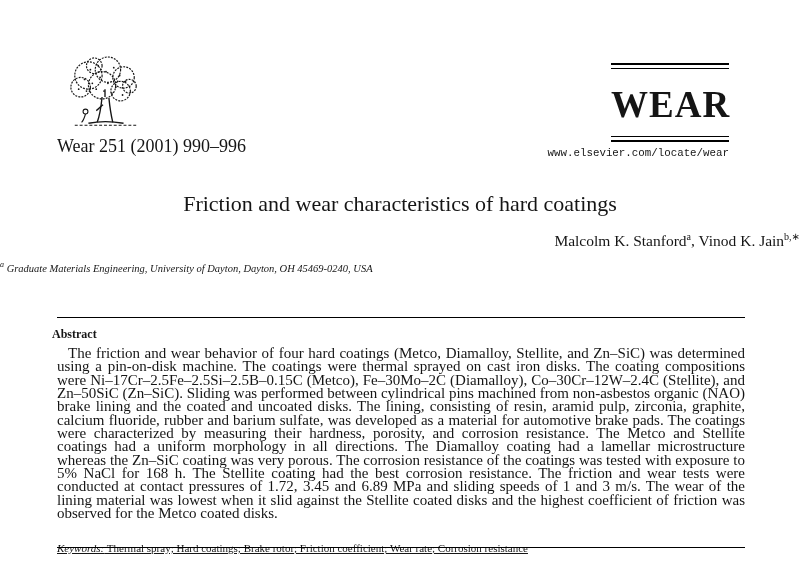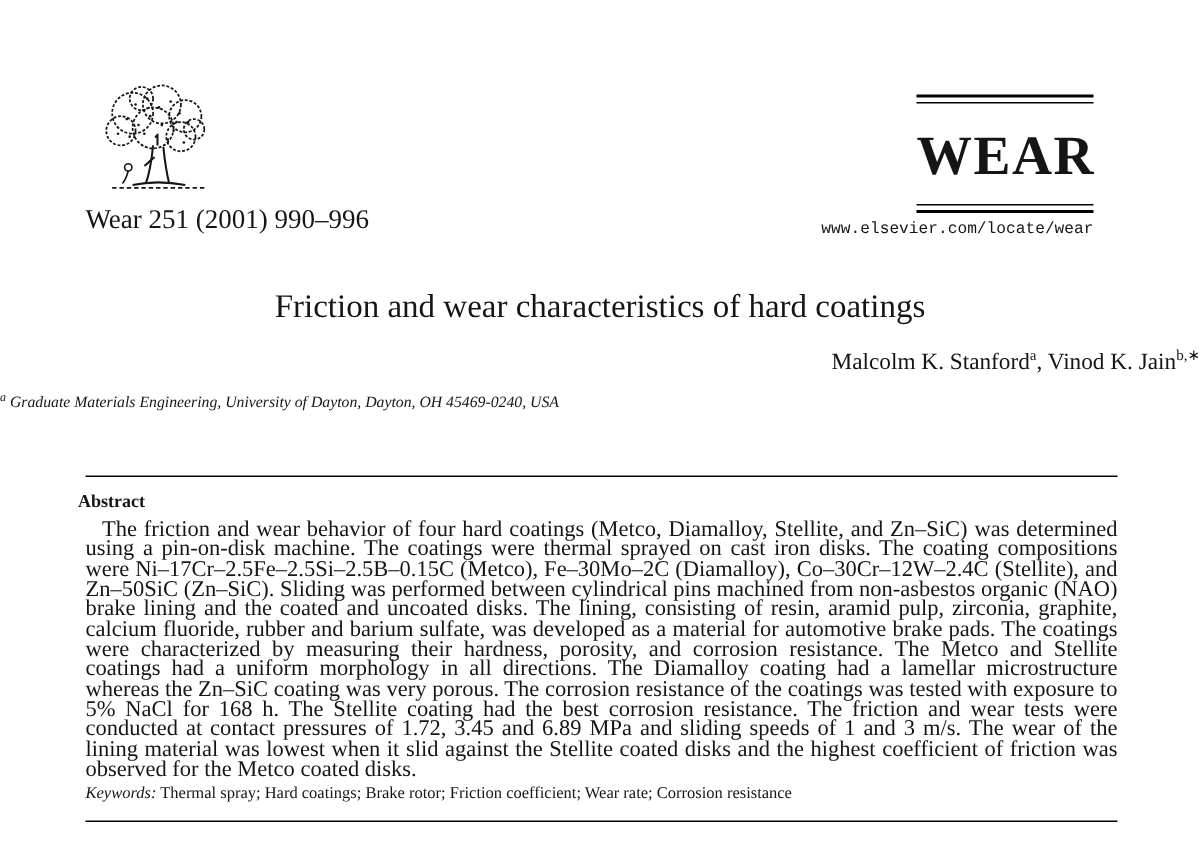--- a/index.html
+++ b/index.html
@@ -34,21 +34,21 @@
   .rule-abstract-top { top:317px; }
   .rule-bottom { top:547px; }
 
   
   .abstract-heading { position:absolute; left:52px; top:327px; font-size:12px; font-weight:bold; }
   .abstract-flow { position:absolute; left:57px; top:347px; width:688px; }
   .abstract-body { margin:0; font-size:15px; line-height:13.35px; text-align:justify; text-indent:11px; }
   .copyright { font-size:11.7px; line-height:13.35px; }
 
   
-  .keywords { position:absolute; left:57px; top:523px; width:688px; font-size:11px; }
+  .keywords { position:absolute; left:57px; top:542px; width:688px; font-size:11px;text-decoration:underline; }
   .keywords-label { font-style:italic; }
 </style>
 </head>
 <body>
 
 <div class="page">
 
   <div class="logo-block">
     <svg class="tree-svg" viewBox="0 0 90 80">
       <g stroke="#151515" fill="none" stroke-width="1.2">

